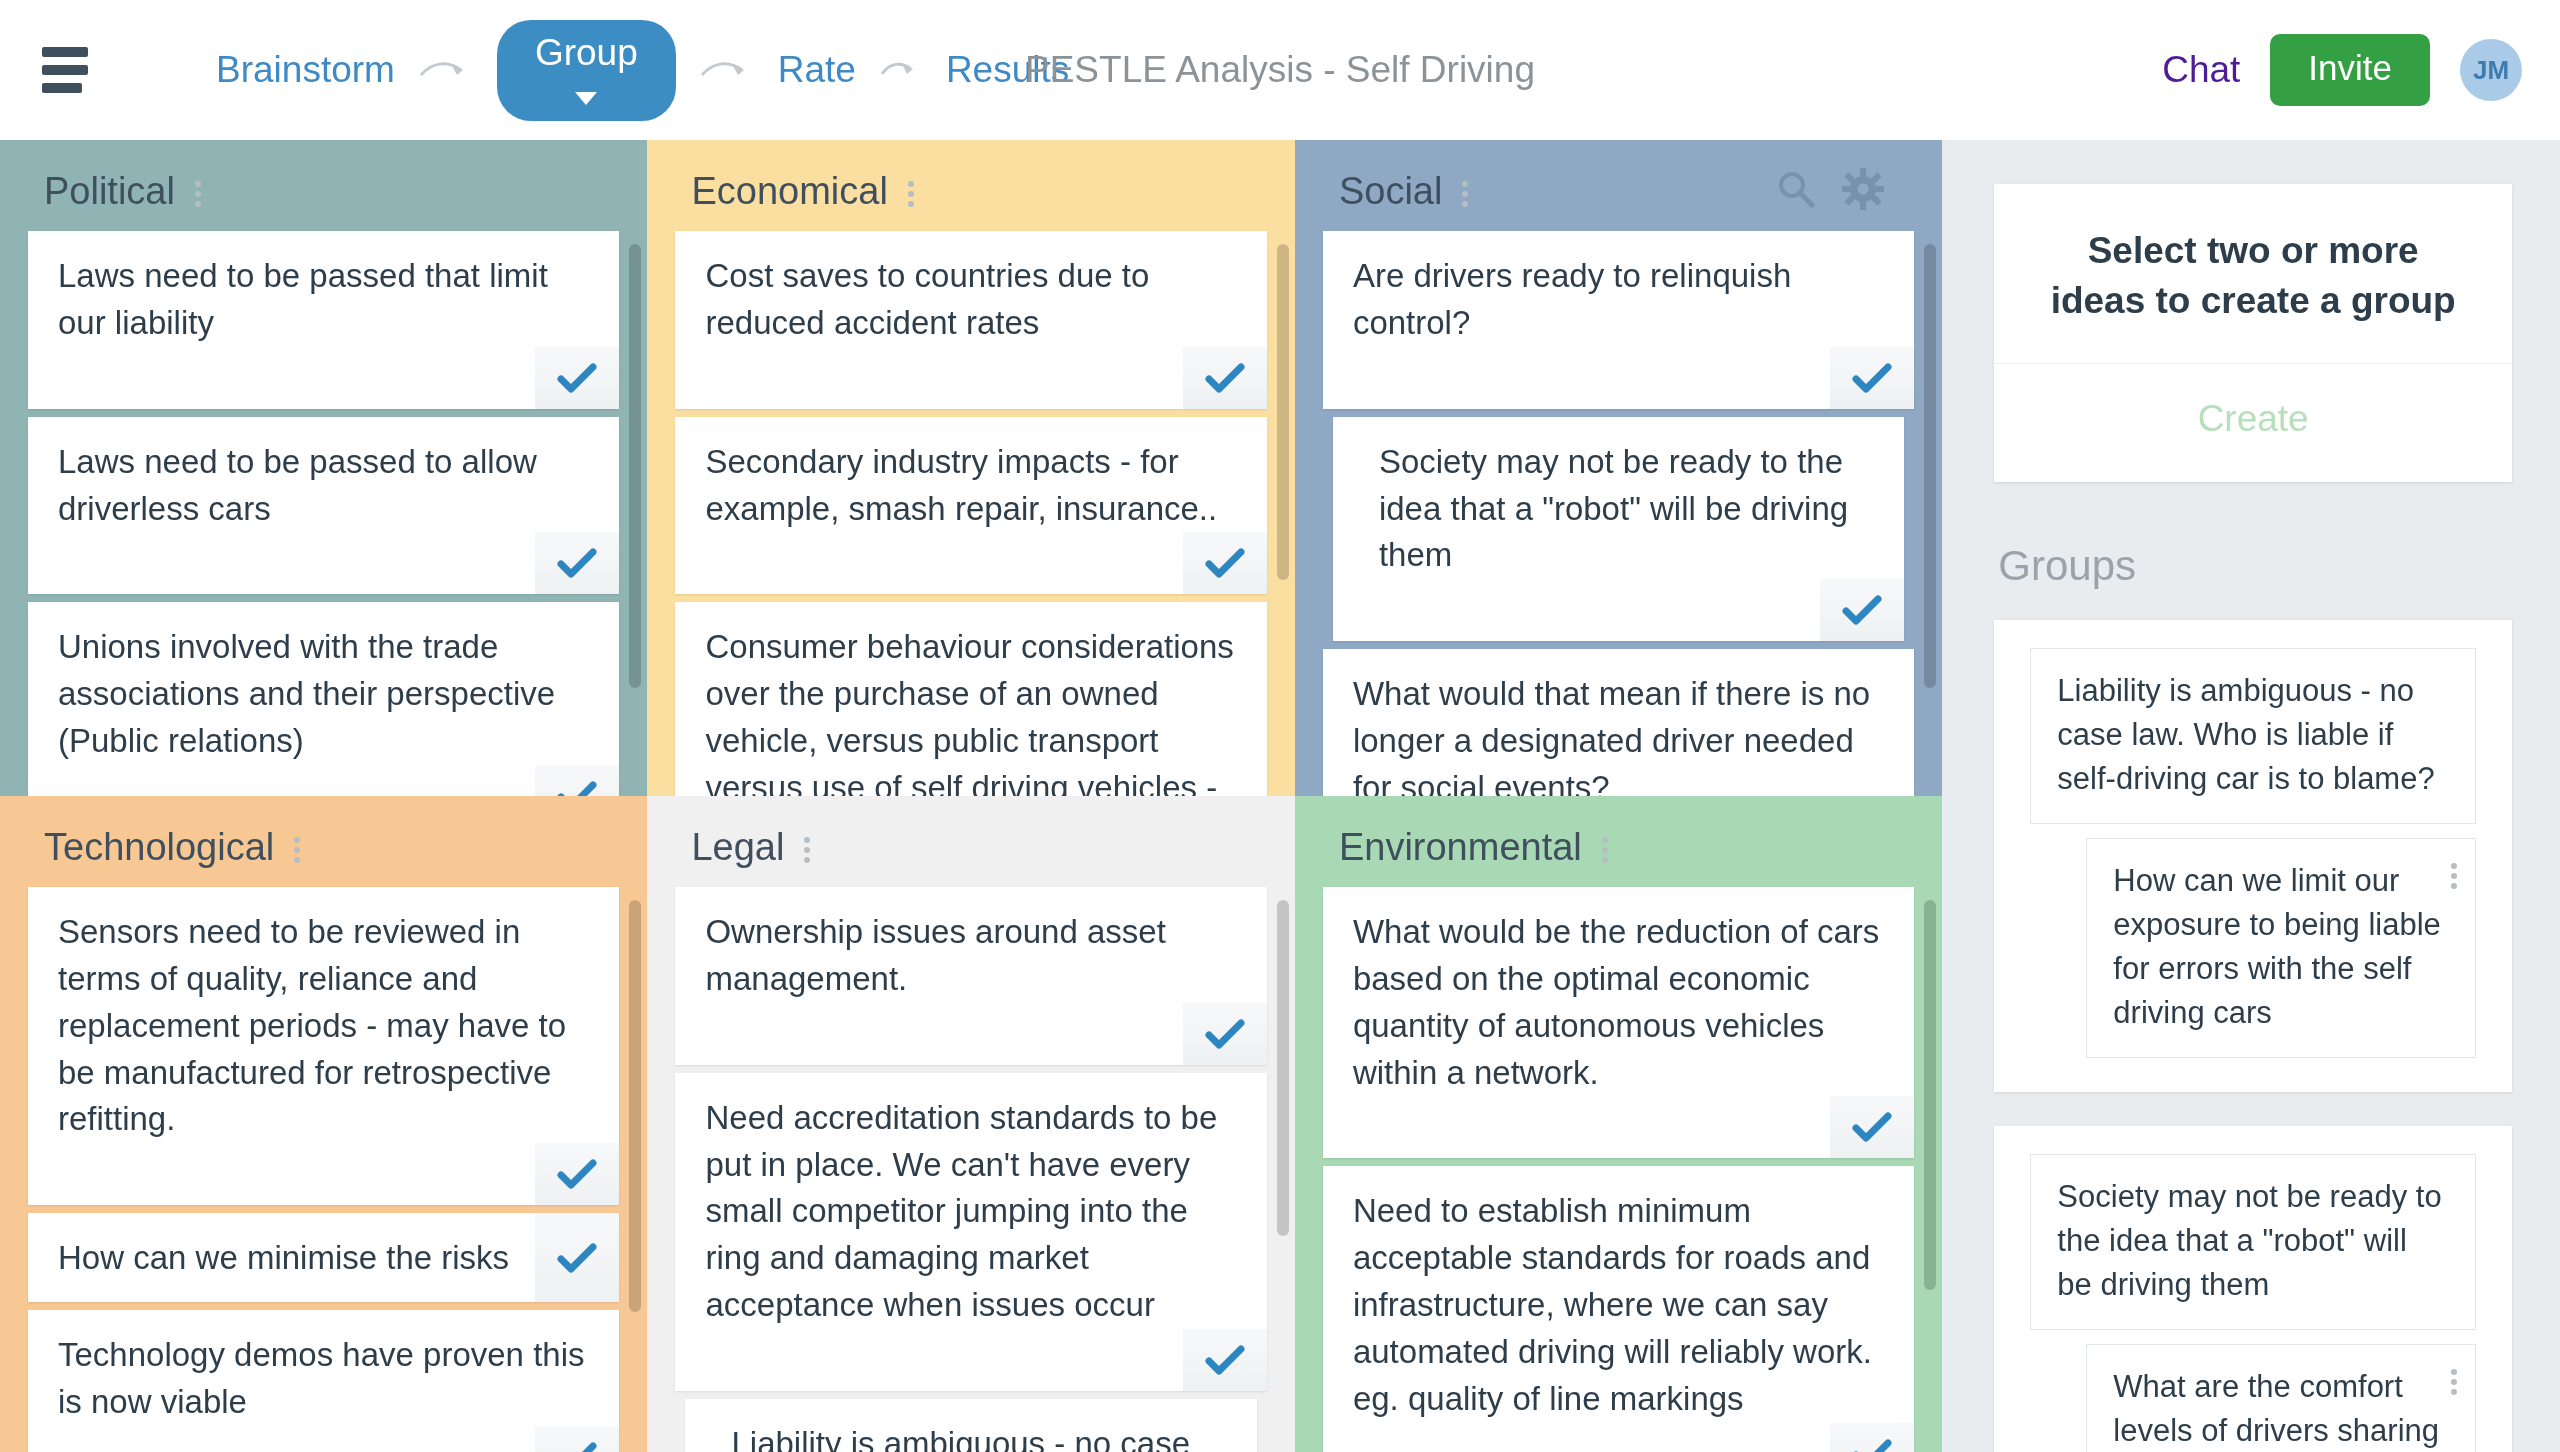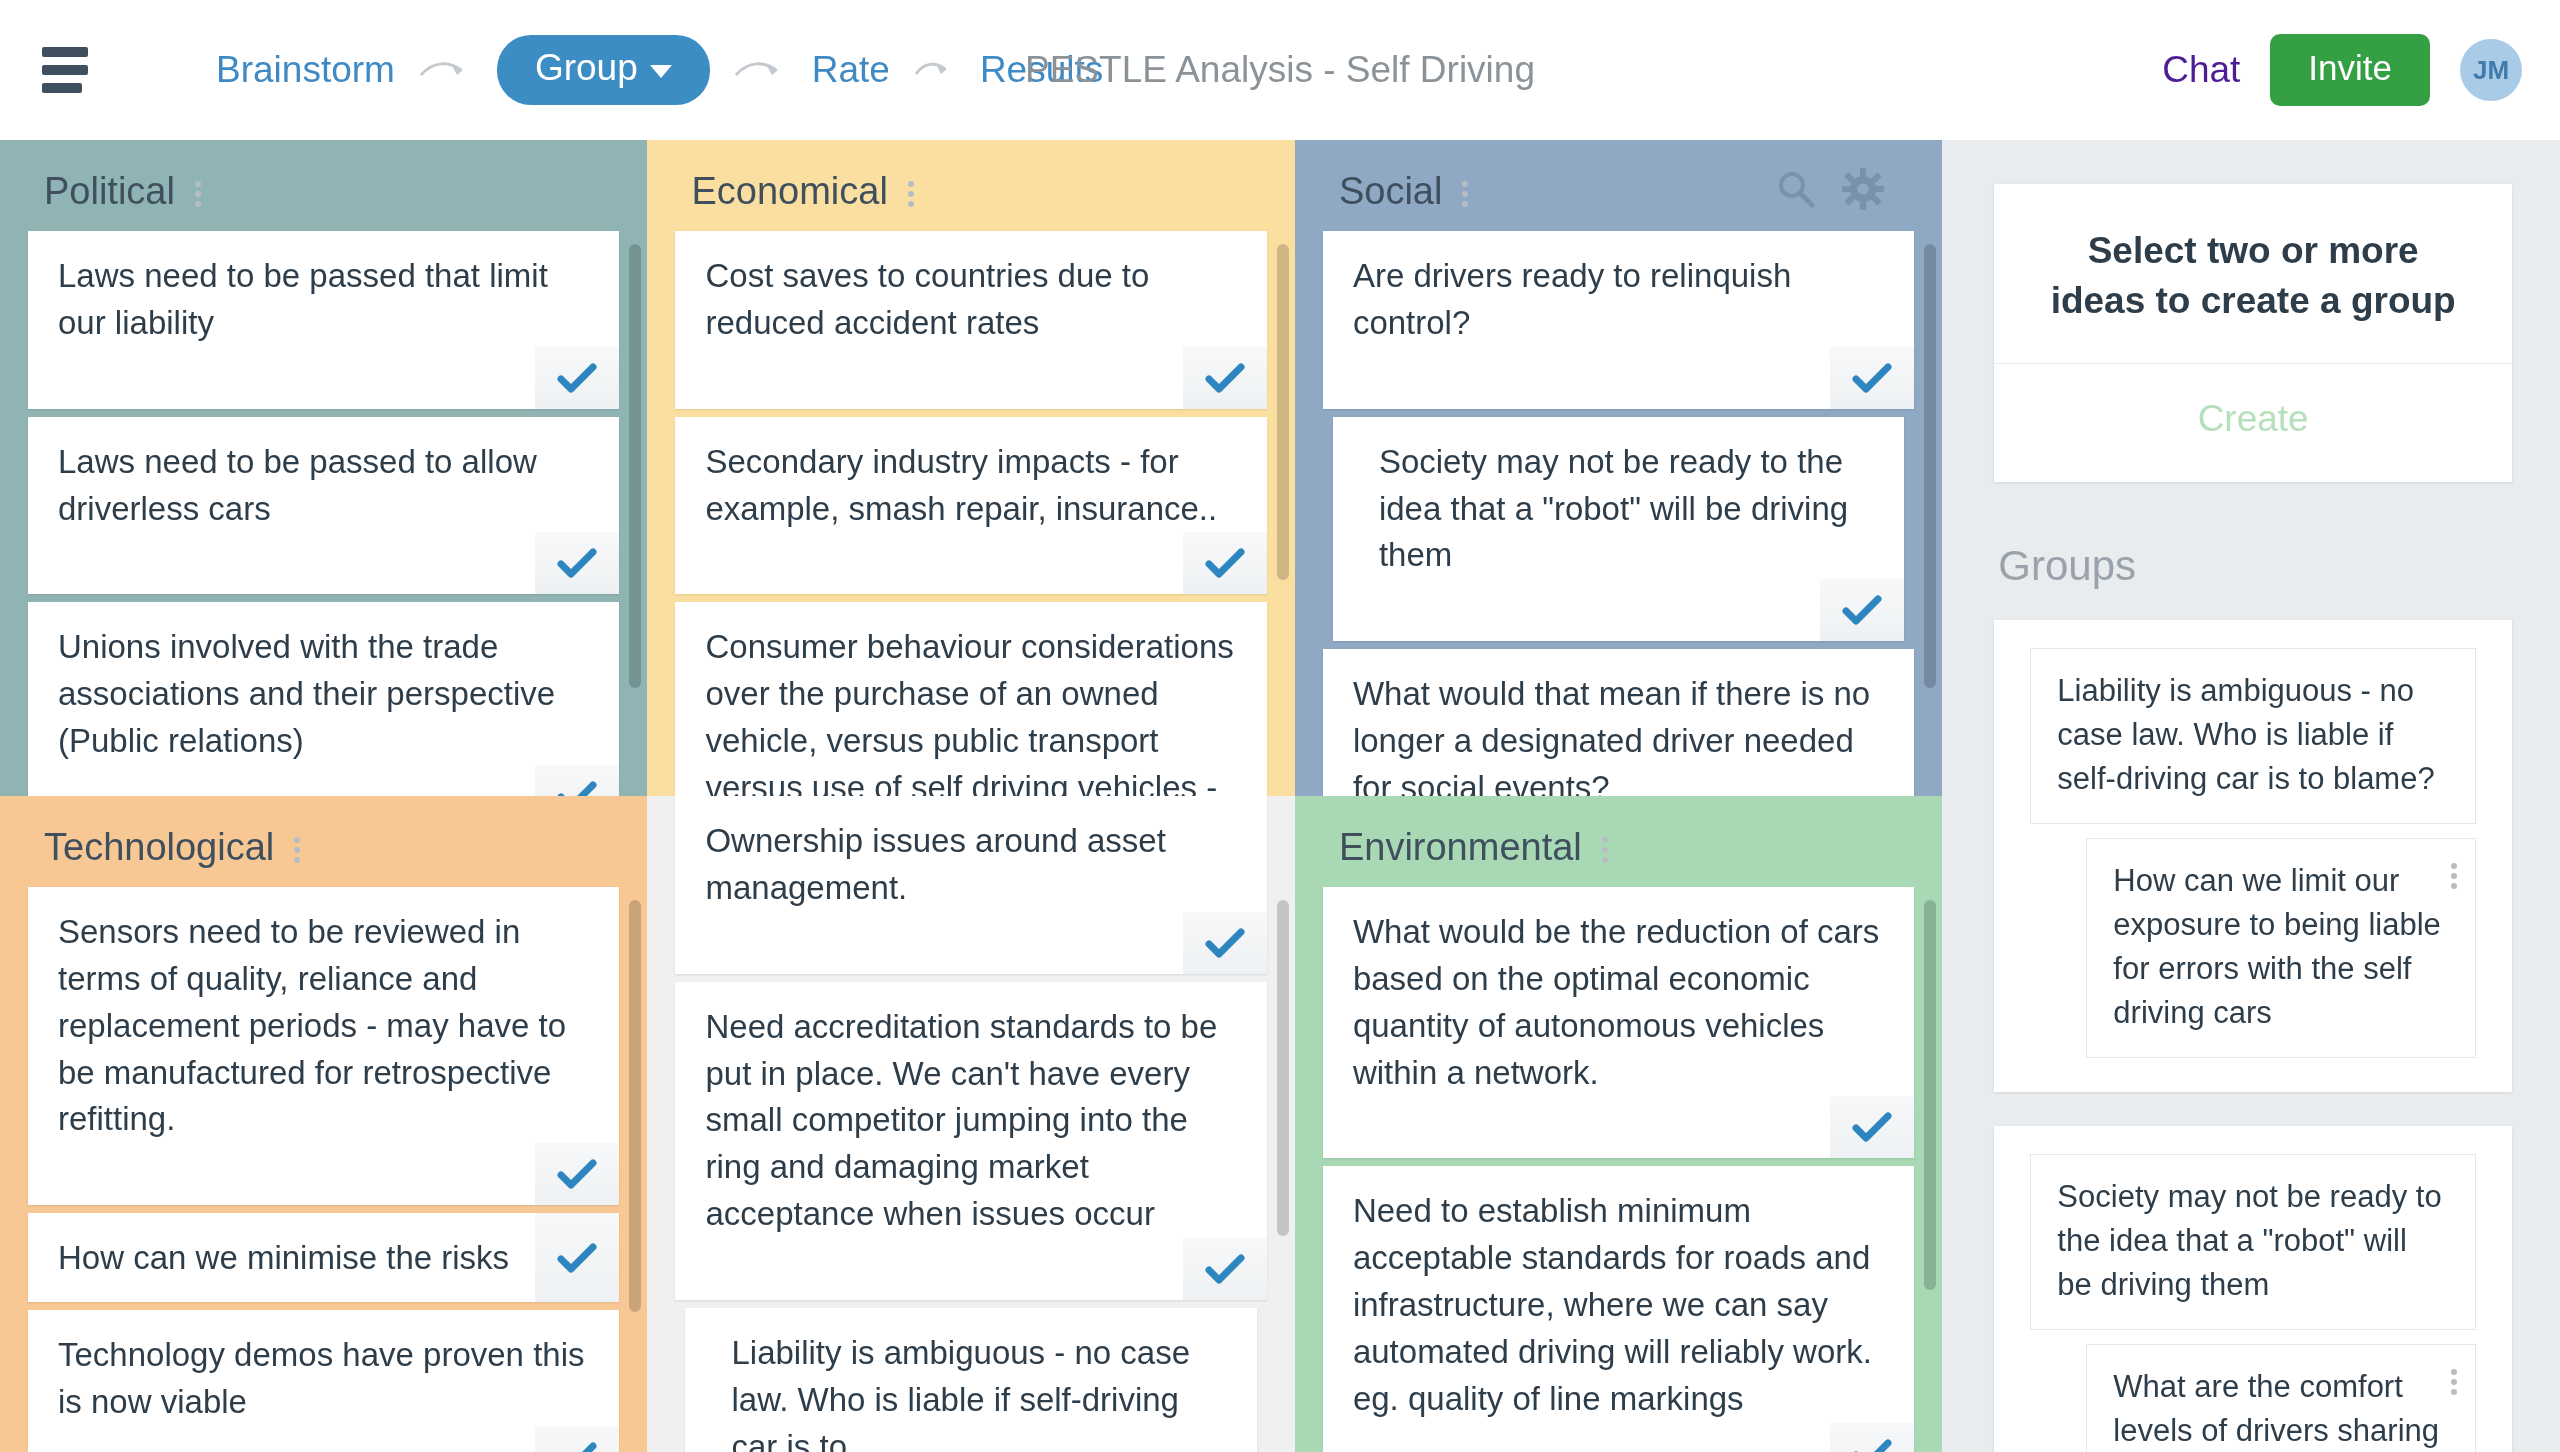--- a/index.html
+++ b/index.html
@@ -39,21 +39,21 @@
     font-size: 37px;
     color: #3f8ac4;
     white-space: nowrap;
     cursor: pointer;
   }
   .bc-step.active {
     background: #3b8dc4;
     color: #ffffff;
     border-radius: 34px;
     padding: 12px 38px 16px 38px;
-    display: flex; align-items: center; gap: 12px;
+    display: flex; align-items: center; gap: 12px; flex-direction: column;
   }
   .bc-caret {
     display:inline-block; width:0;height:0;
     border-left:11px solid transparent;
     border-right:11px solid transparent;
     border-top:13px solid #ffffff;
     margin-top:6px;
   }
   .bc-arrow {
     color: #b9bfc4; font-size: 30px;
@@ -488,20 +488,28 @@
                 </svg>
               </span>
             </div>
           </div>
         </div>
         <div class="col-scroll">
           <i style="top:0;height:76%;"></i>
         </div>
       </div>
       <div class="col legal">
+        <div class="col-head">
+          <span class="col-title">Legal</span>
+          <span class="kebab">
+            <i></i>
+            <i></i>
+            <i></i>
+          </span>
+        </div>
         <div class="cards">
           <div class="card">
             <div class="card-text">Ownership issues around asset management.</div>
             <div class="card-foot">
               <span class="check-btn">
                 <svg width="40" height="32" viewBox="0 0 40 32">
                   <path d="M4 17 L14 27 L36 5" stroke="#2e86c1" stroke-width="7" fill="none" stroke-linecap="round" stroke-linejoin="round"></path>
                 </svg>
               </span>
             </div>

